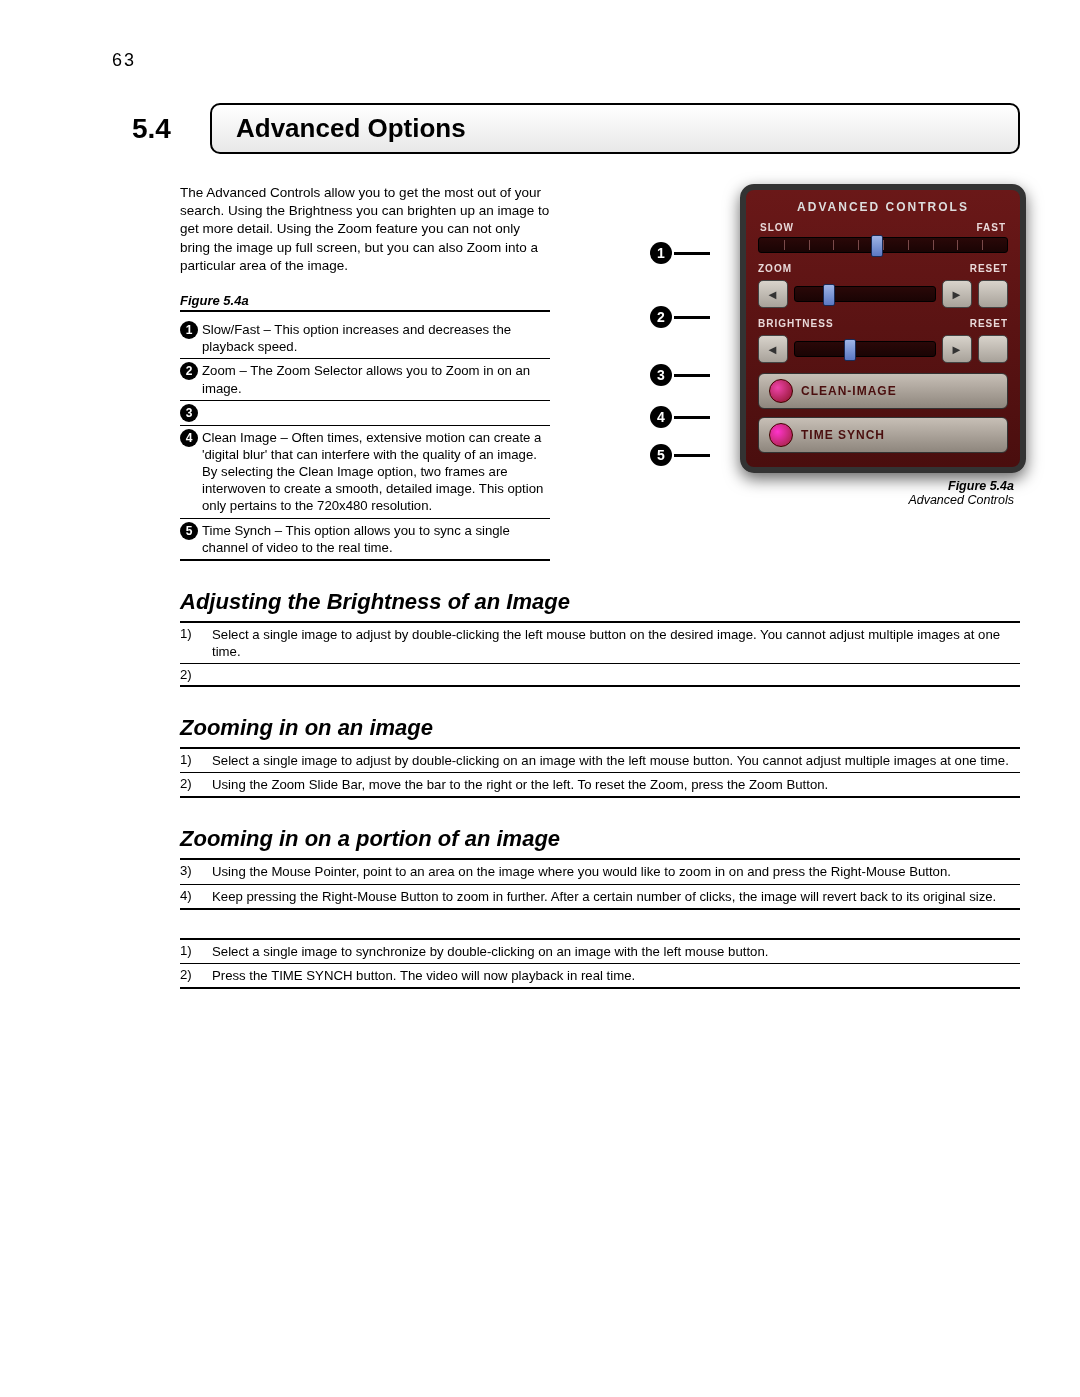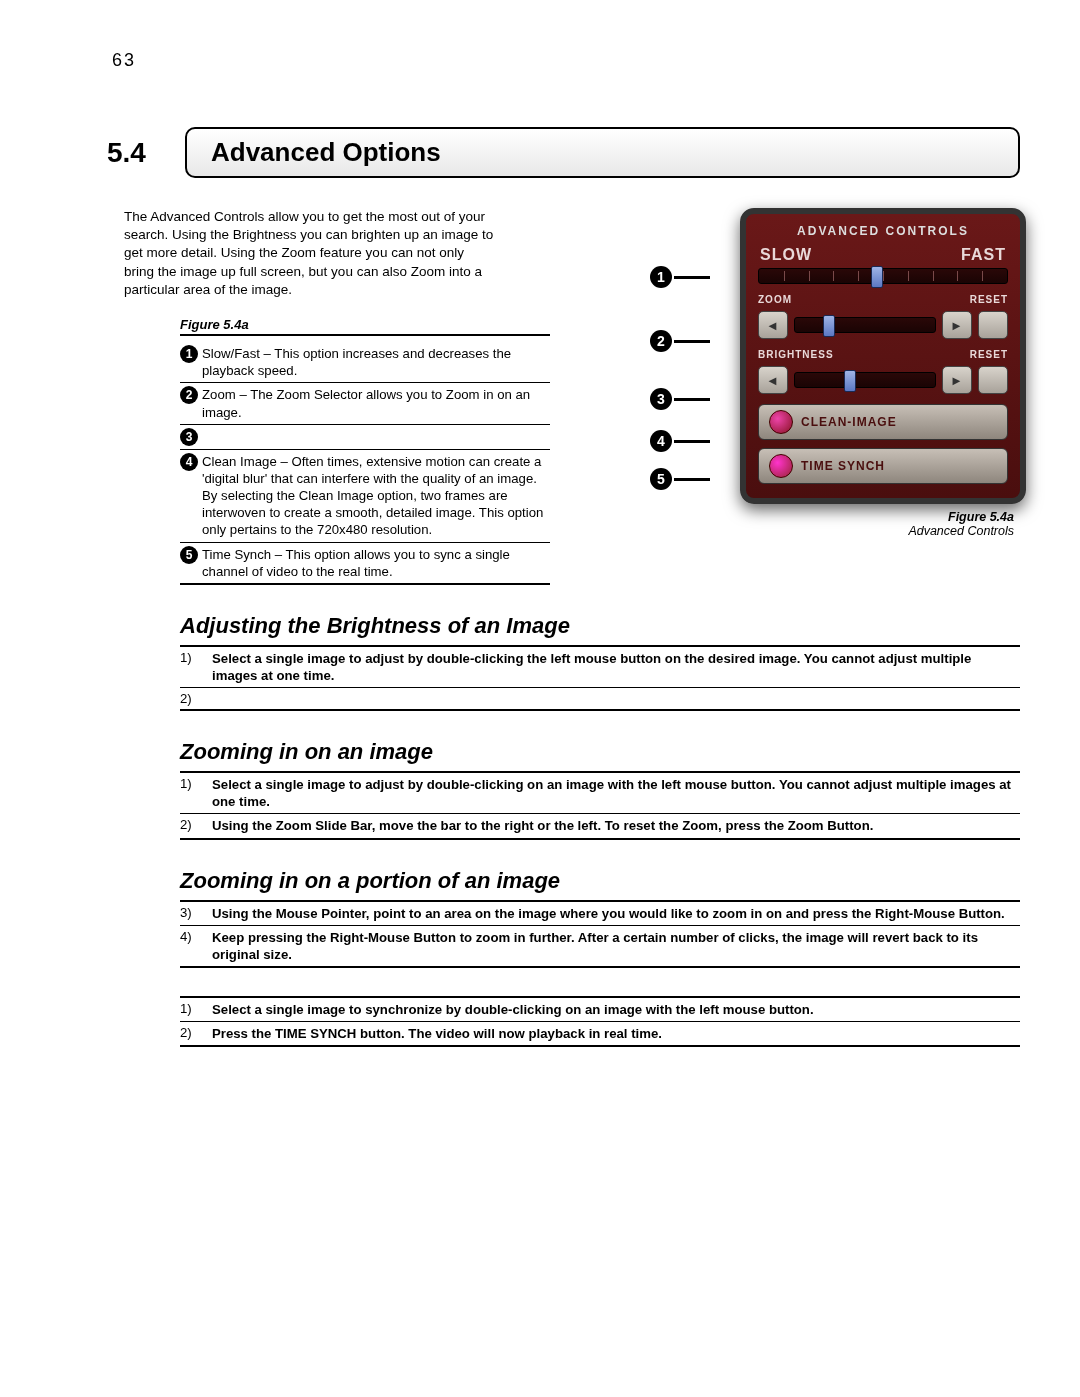--- a/index.html
+++ b/index.html
@@ -10,44 +10,44 @@
     color: #000;
     width: 1080px;
   }
   .page {
     padding: 50px 60px 60px 60px;
     position: relative;
   }
   .page-number {
     font-size: 18px;
     letter-spacing: 2px;
-    margin: 0 0 56px 52px;
+    margin: 0 0 32px 52px;
   }
   .section-header {
     display: flex;
     align-items: center;
-    margin: 0 0 30px 47px;
+    margin: 0 0 30px 72px;
   }
   .section-num {
     font-size: 28px;
     font-weight: bold;
     width: 78px;
   }
   .section-title-box {
     flex: 1;
     border: 2px solid #000;
     border-radius: 10px;
     padding: 8px 24px;
     font-size: 26px;
     font-weight: bold;
     background: linear-gradient(#fff, #e8e8e8);
   }
   .intro-row {
     display: flex;
-    margin-left: 64px;
+    margin-left: 120px;
     gap: 7px;
   }
   .intro-text {
     font-size: 13.5px;
     line-height: 1.35;
     width: 370px;
   }
   .figure-col {
     flex: 1;
     position: relative;
@@ -109,21 +109,21 @@
   .step-row {
     display: flex;
     border-bottom: 1px solid #000;
     padding: 3px 0;
   }
   .step-row:last-child { border-bottom: none; }
   .step-num {
     width: 32px;
     flex-shrink: 0;
   }
-  .step-text { line-height: 1.3; font-weight: bold; }
+  .step-text { line-height: 1.3; }
   
   .panel-wrap {
     position: absolute;
     top: 0;
     right: 0;
     width: 360px;
   }
   .callouts {
     position: absolute;
     left: -10px;
@@ -159,21 +159,21 @@
     font-weight: bold;
     color: #ddd;
     font-size: 12px;
     margin-bottom: 8px;
     letter-spacing: 2px;
   }
   .row-labels {
     display: flex;
     justify-content: space-between;
     font-weight: bold;
-    font-size: 16px;
+    font-size: 10px;
     margin: 4px 2px 4px 2px;
   }
   .slider {
     height: 14px;
     background: linear-gradient(#2a0808,#1a0404);
     border: 1px solid #000;
     border-radius: 3px;
     position: relative;
     margin-bottom: 10px;
   }

